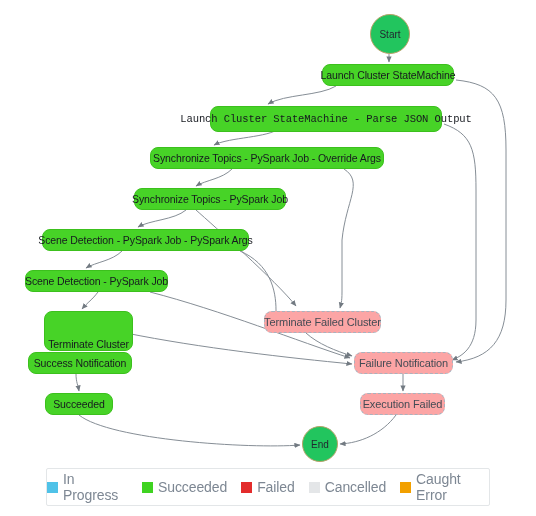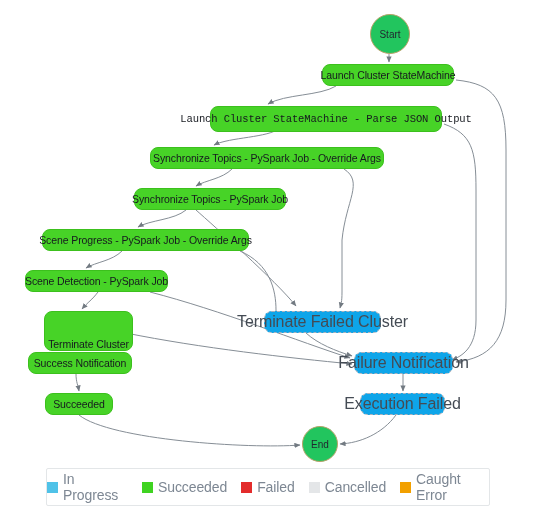--- a/index.html
+++ b/index.html
@@ -41,24 +41,24 @@
     border-radius: 8px;
     font-size: 10.5px;
     letter-spacing: -0.1px;
   }
   .node-succeeded {
     background: #47d327;
     border: 1px solid #3cc01d;
     color: #16191f;
   }
   .node-inactive {
-    background: #0ea5e9;
+    background: #fca5a5;
     border: 1px dashed #aab2bd;
     color: #444b54;
-    font-size: 16px;
+    font-size: 11px;
   }
   .node-terminal {
     border-radius: 50%;
     background: #22c55e;
     border: 1px solid #b7a269;
     color: #222730;
     font-size: 10px;
   }
   #legend {
     position: absolute;
@@ -137,21 +137,21 @@
       <div class="node node-rect node-succeeded" style="left: 210px; top: 106px; width: 232px; height: 26px; font-family: Liberation Mono, monospace;">
         <span>Launch Cluster StateMachine - Parse JSON Output</span>
       </div>
       <div class="node node-rect node-succeeded" style="left: 150px; top: 147px; width: 234px; height: 22px;">
         <span>Synchronize Topics - PySpark Job - Override Args</span>
       </div>
       <div class="node node-rect node-succeeded" style="left: 134px; top: 188px; width: 152px; height: 22px;">
         <span>Synchronize Topics - PySpark Job</span>
       </div>
       <div class="node node-rect node-succeeded" style="left: 42px; top: 229px; width: 207px; height: 22px;">
-        <span>Scene Progress - PySpark Job - Override Args</span>
+        <span>Scene Detection - PySpark Job - PySpark Args</span>
       </div>
       <div class="node node-rect node-succeeded" style="left: 25px; top: 270px; width: 143px; height: 22px;">
         <span>Scene Detection - PySpark Job</span>
       </div>
       <div class="node node-rect node-succeeded" style="left: 44px; top: 311px; width: 89px; height: 40px; align-items: flex-end;">
         <span>Terminate Cluster</span>
       </div>
       <div class="node node-rect node-succeeded" style="left: 28px; top: 352px; width: 104px; height: 22px;">
         <span>Success Notification</span>
       </div>

